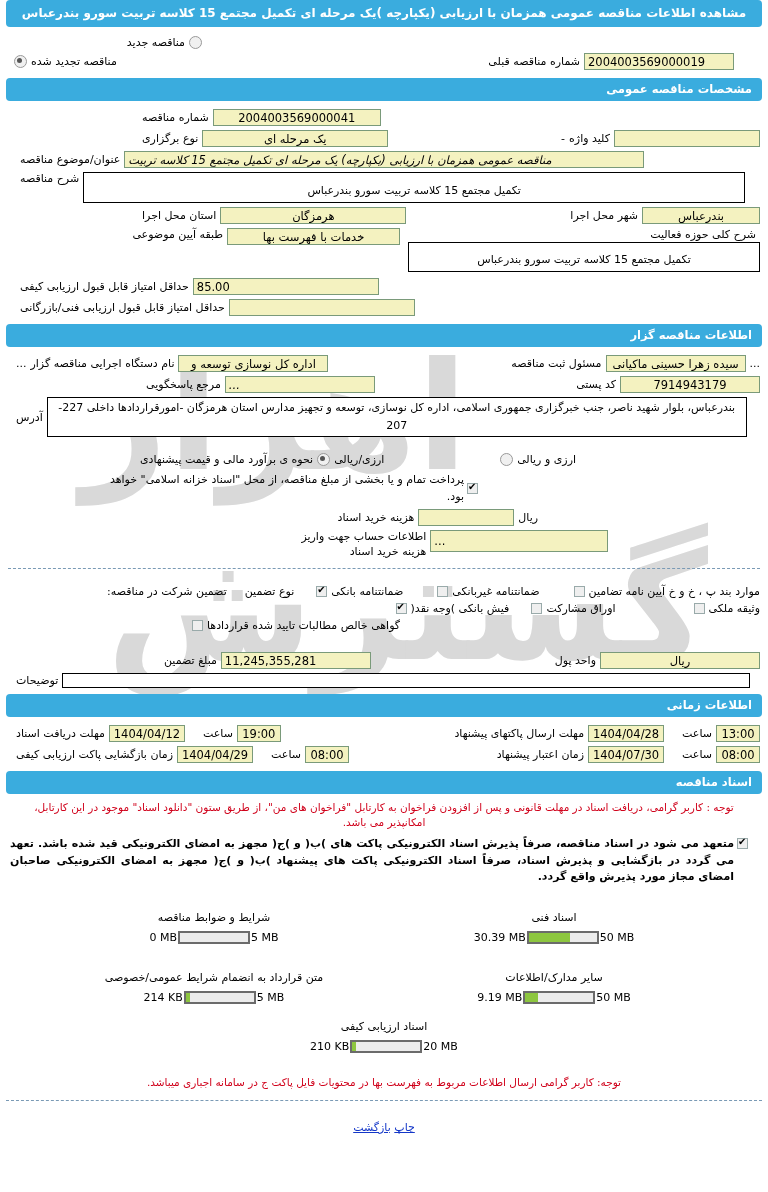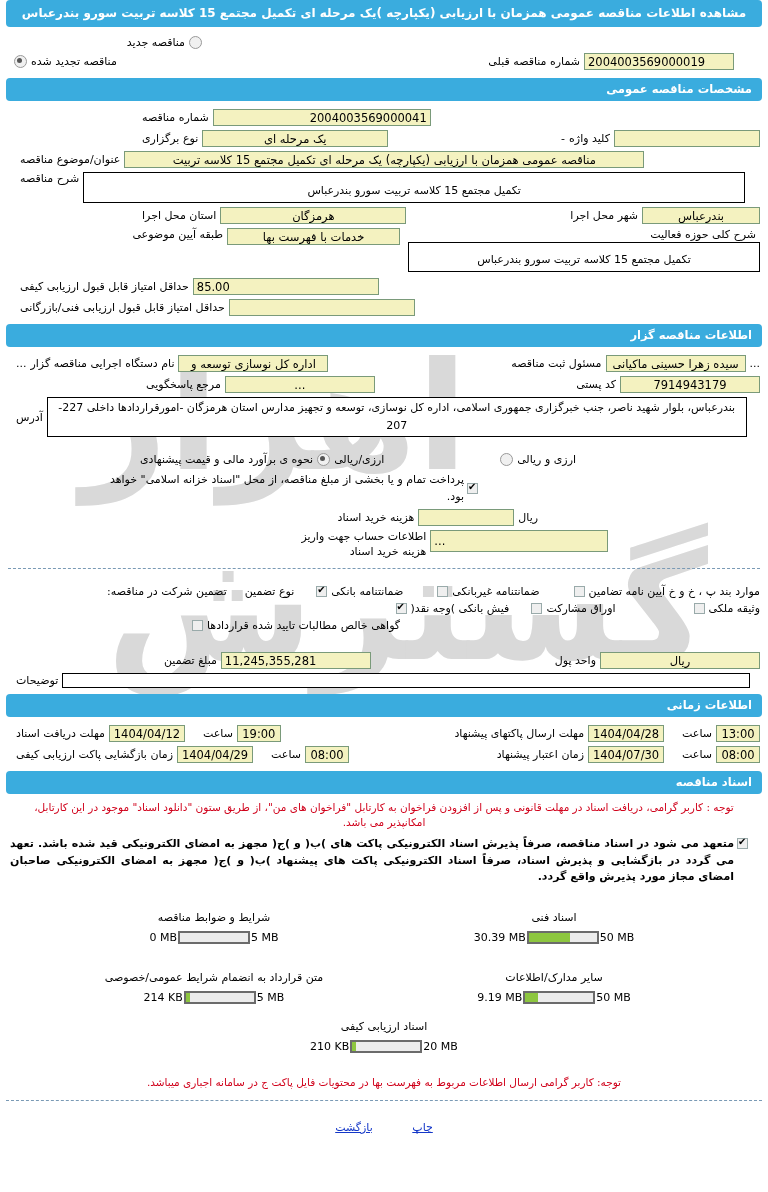--- a/index.html
+++ b/index.html
@@ -83,21 +83,21 @@
     line-height: 16px;
     font-size: 11.5px;
     padding: 0 3px;
     box-sizing: border-box;
     text-align: center;
     overflow: hidden;
     white-space: nowrap;
   }
   .fld.num { font-family: "DejaVu Sans", sans-serif; direction: ltr; }
   .fld.left { text-align: left; }
-  .fld.right { text-align: center; }
+  .fld.right { text-align: left; font-style: italic; }
   .box {
     background: #ffffff;
     border: 1px solid #000000;
     box-sizing: border-box;
     font-size: 11px;
     padding: 2px 4px;
     text-align: center;
   }
 
   
@@ -212,21 +212,21 @@
     margin: 8px 0;
   }
   .footer-links {
     text-align: center;
     padding: 12px 0 6px 0;
   }
   .footer-links a {
     color: #1437c8;
     font-size: 11px;
     text-decoration: underline;
-    margin: 0 18px;
+    margin: 0 0;
   }
   .small-note { font-size: 10.5px; }
 </style>
 </head>
 <body>
 
 <div class="watermark">
   <div class="wm-text wm-1">اهزار</div>
   <div class="wm-text wm-2">گسترش</div>
 </div>
@@ -250,21 +250,21 @@
       <div style="width:4px"></div>
     </div>
   </div>
 
   <div class="bar">مشخصات مناقصه عمومی</div>
 
   <div style="padding:4px 2px 4px 2px;">
 
     <div class="row" style="justify-content:flex-start; padding-right:0;">
       <span style="flex:1"></span>
-      <span class="fld num" style="width:218px;text-align:right;">2004003569000041</span>
+      <span class="fld num" style="width:168px;">2004003569000041</span>
       <span class="lbl">شماره مناقصه</span>
       <div style="width:130px"></div>
     </div>
 
     <div class="row">
       <span class="fld" style="width:146px;"></span>
       <span class="lbl">کلید واژه</span>
       <span class="lbl">-</span>
       <span style="flex:1"></span>
       <span class="fld" style="width:186px;">یک مرحله ای</span>

